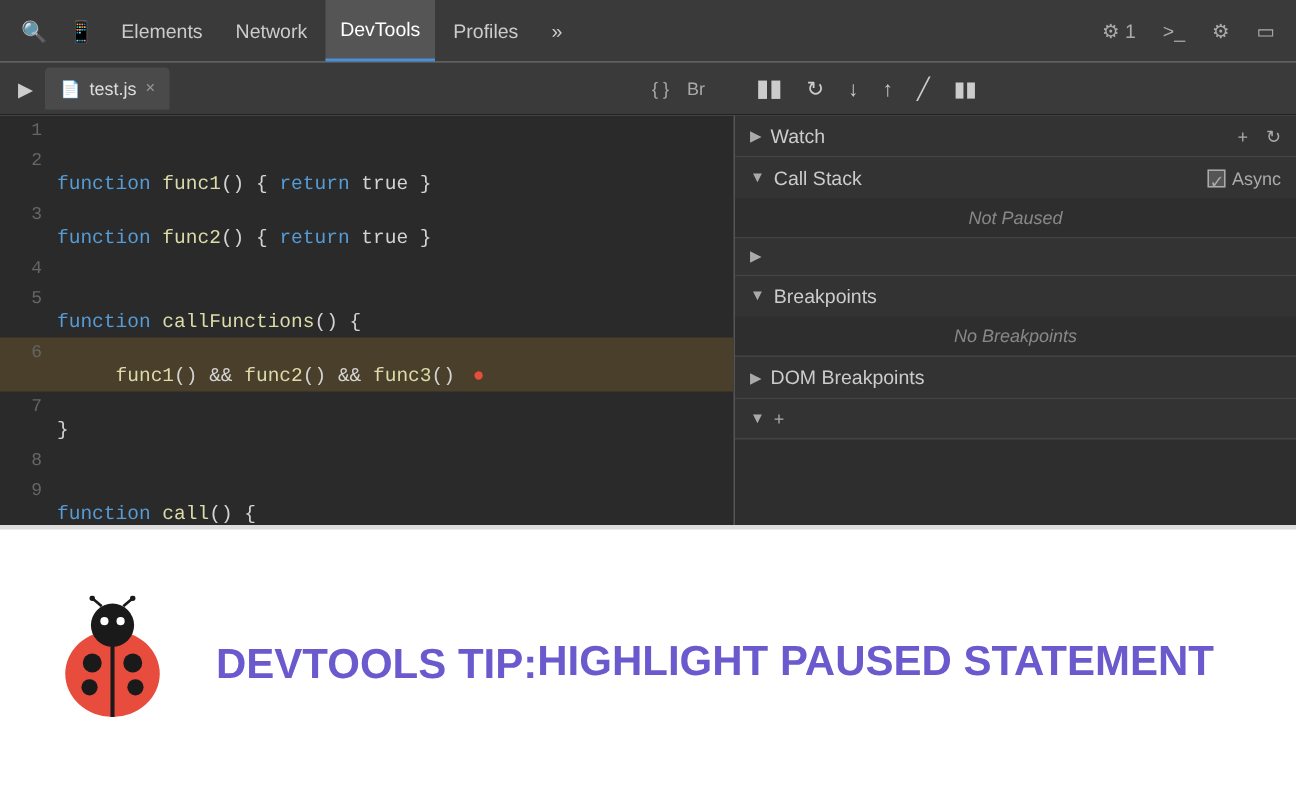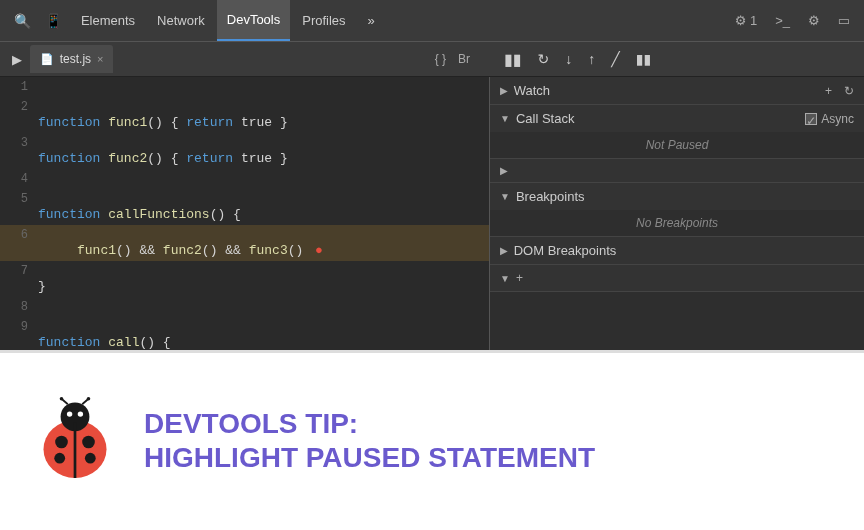--- a/index.html
+++ b/index.html
@@ -212,21 +212,22 @@
       gap: 24px;
       border-top: 3px solid #ddd;
     }
     .ladybug-icon {
       width: 90px;
       height: 90px;
       flex-shrink: 0;
     }
     .tip-text {
       display: flex;
-      flex-direction: column;
+      flex-direction: row;
+      align-items: flex-end;
     }
     .tip-title {
       font-family: Arial, sans-serif;
       font-size: 28px;
       font-weight: bold;
       color: #6a5acd;
       text-transform: uppercase;
       line-height: 1.2;
     }
     .tip-subtitle {

